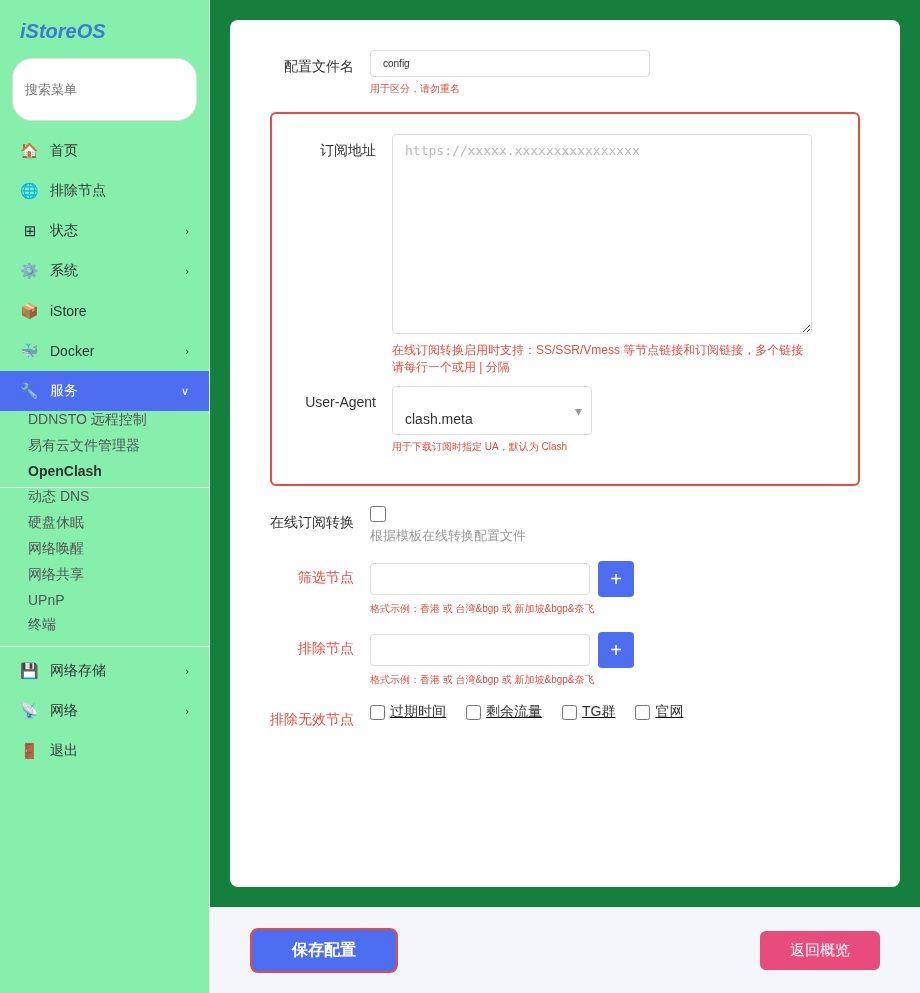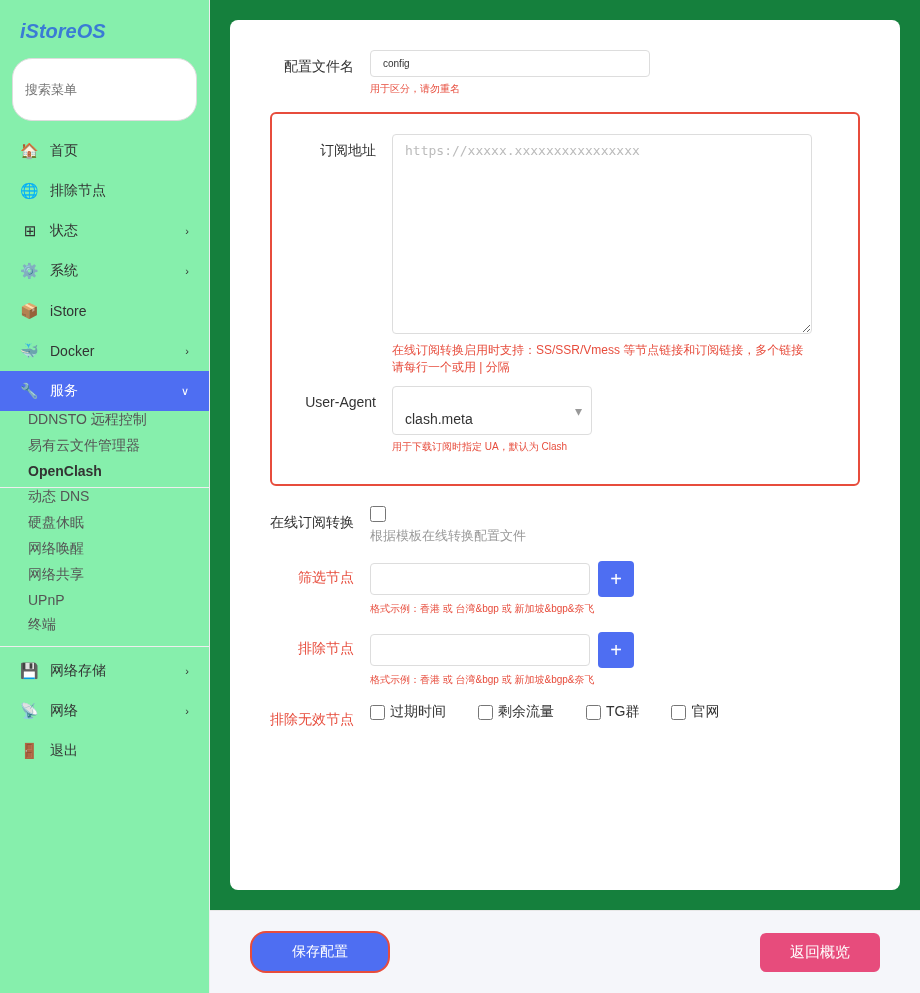--- a/index.html
+++ b/index.html
@@ -227,22 +227,23 @@
       display: flex;
       align-items: center;
       justify-content: center;
       line-height: 1;
     }
 
     
     .checkbox-group {
       display: flex;
       align-items: flex-start;
-      gap: 32px;
+      gap: 20px;
       flex-wrap: wrap;
+      text-decoration: underline;
     }
     .checkbox-item {
       display: flex;
       align-items: center;
       gap: 5px;
       font-size: 14px;
       color: #333;
       cursor: pointer;
     }
     .checkbox-item input[type="checkbox"] {
@@ -256,25 +257,25 @@
       padding: 20px 40px;
       display: flex;
       align-items: center;
       justify-content: space-between;
       border-top: 1px solid #e8e8e8;
     }
     .btn-save {
       background: #4e6ef2;
       color: #fff;
       border: 2px solid #e74c3c;
-      border-radius: 16px;
+      border-radius: 8px;
       padding: 10px 40px;
-      font-size: 14px;
-      cursor: pointer;
-      font-weight: 400;
+      font-size: 16px;
+      cursor: pointer;
+      font-weight: 700;
     }
     .btn-back {
       background: #e74c7c;
       color: #fff;
       border: none;
       border-radius: 6px;
       padding: 10px 30px;
       font-size: 15px;
       cursor: pointer;
       font-weight: 500;

